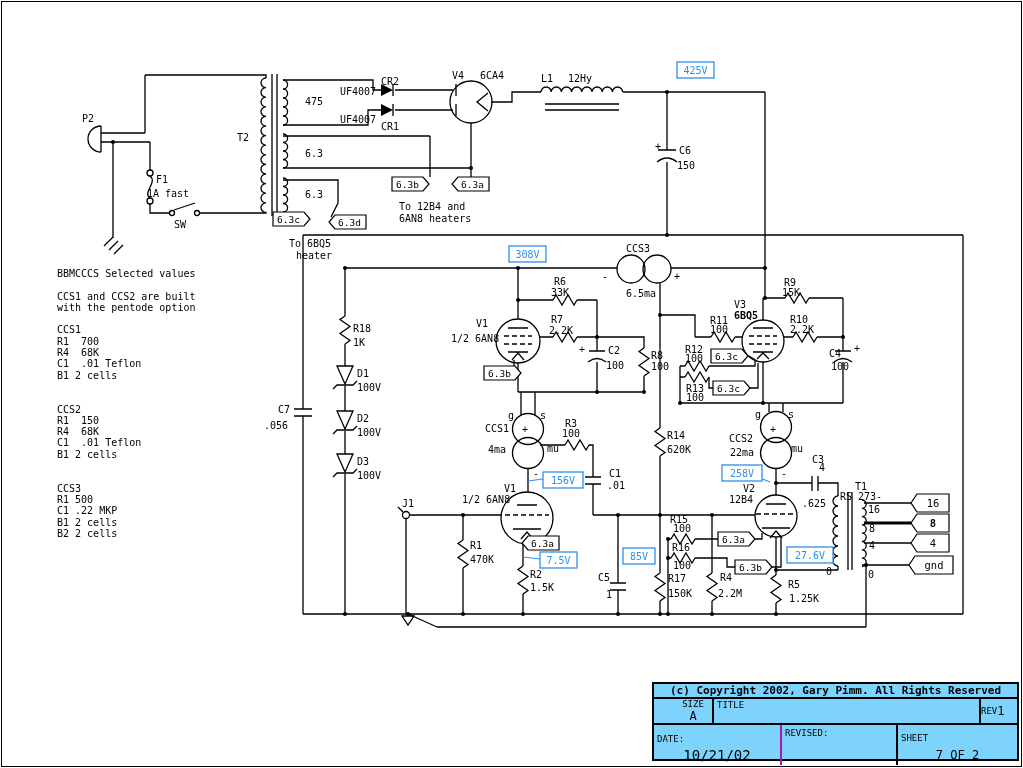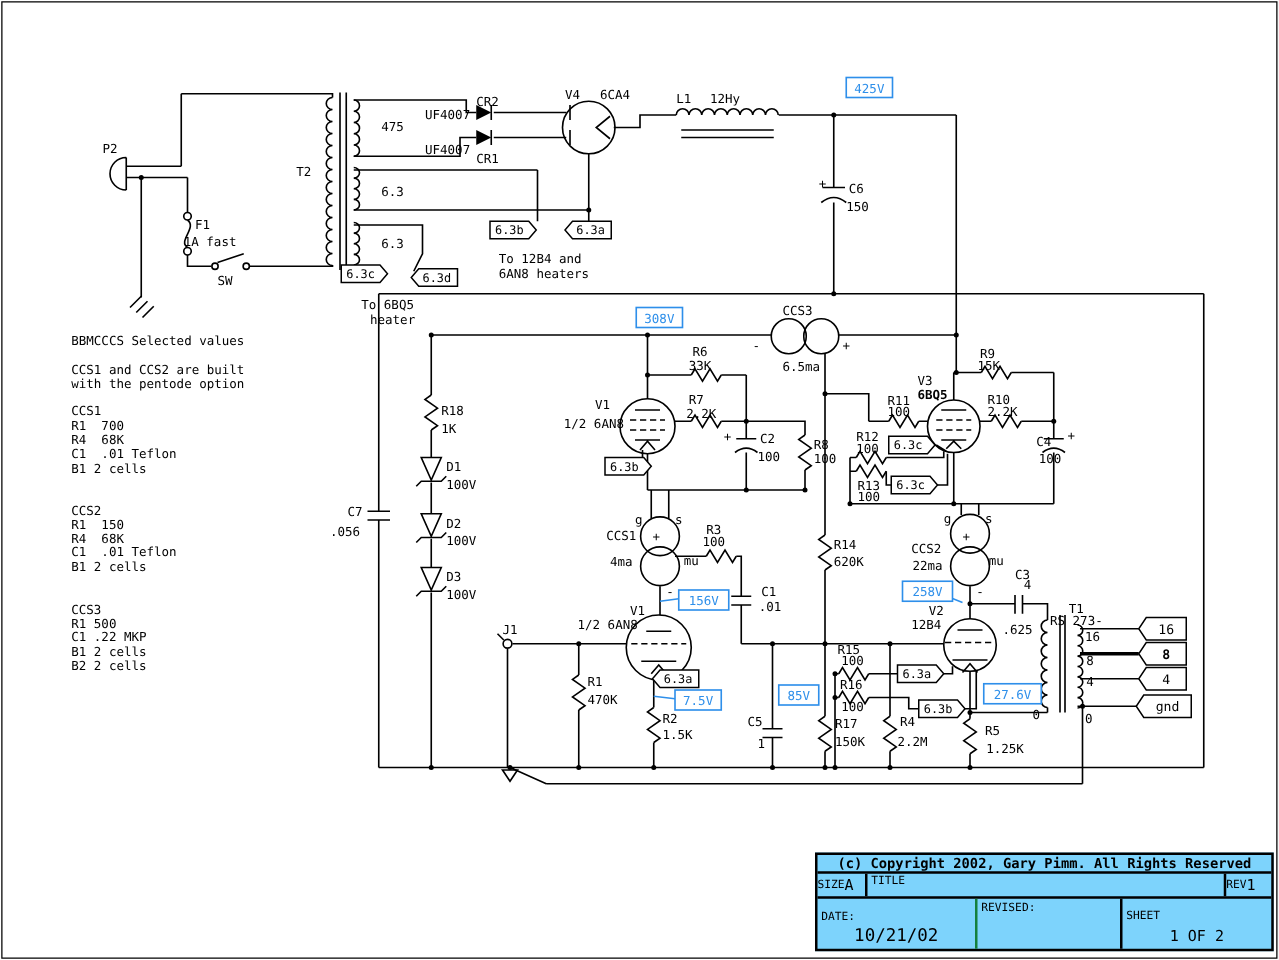--- a/index.html
+++ b/index.html
@@ -21,29 +21,29 @@
   .dash{stroke:#000;stroke-width:1.3px;stroke-dasharray:5,3;fill:none;}
   .fill{fill:#000;stroke:none;}
   .notes{position:absolute;left:57px;top:268px;margin:0;font-size:10px;line-height:11.3px;
          font-family:"DejaVu Sans Mono","Liberation Mono",monospace;white-space:pre;color:#000;}
   
   .tblock{position:absolute;left:652px;top:682px;width:367px;height:79px;border:2px solid #000;
           display:flex;flex-direction:column;background:#7dd3fc;box-sizing:border-box;}
   .t-copy{height:17px;border-bottom:2px solid #000;font-size:11px;font-weight:bold;
           display:flex;align-items:center;justify-content:center;}
   .t-mid{height:28px;border-bottom:2px solid #000;display:flex;}
-  .t-size{width:38px;border-right:2px solid #000;display:flex;flex-direction:row;align-items:center;}
+  .t-size{width:38px;border-right:2px solid #000;display:flex;flex-direction:column;align-items:center;padding-left:20px;}
   .t-title{flex:1;position:relative;display:flex;align-items:flex-end;justify-content:center;}
   .t-rev{width:36px;border-left:2px solid #000;display:flex;flex-direction:row;align-items:center;}
   .t-small{font-size:9px;line-height:10px;}
   .t-med{font-size:12px;line-height:14px;}
   .t-big{font-size:16px;font-weight:bold;line-height:22px;}
   .t-title .t-small{position:absolute;left:3px;top:1px;}
   .t-bot{flex:1;display:flex;}
-  .t-date{width:128px;border-right:2px solid #15803d;padding:2px 3px;box-sizing:border-box;}
+  .t-date{width:128px;border-right:2px solid #a21caf;padding:2px 3px;box-sizing:border-box;}
   .t-date-val{font-size:14px;font-weight:normal;display:block;text-align:center;margin-top:1px;}
   .t-revised{width:116px;border-right:2px solid #000;padding:2px 3px;box-sizing:border-box;font-size:10px;}
   .t-sheet{flex:1;padding:1px 3px;box-sizing:border-box;}
   .t-sheet-val{font-size:12px;text-align:center;margin-top:3px;}
 </style>
 </head>
 <body>
 
 <div id="sheet">
   <div id="border"></div>
@@ -453,17 +453,17 @@
     <div class="t-bot">
       <div class="t-date">
         <span class="t-small">DATE:</span>
         <span class="t-date-val">10/21/02</span>
       </div>
       <div class="t-revised">
         <span class="t-small">REVISED:</span>
       </div>
       <div class="t-sheet">
         <span class="t-small">SHEET</span>
-        <div class="t-sheet-val">1 OF 2</div>
+        <div class="t-sheet-val">7 OF 2</div>
       </div>
     </div>
   </div>
 </div>
 
 </body></html>

